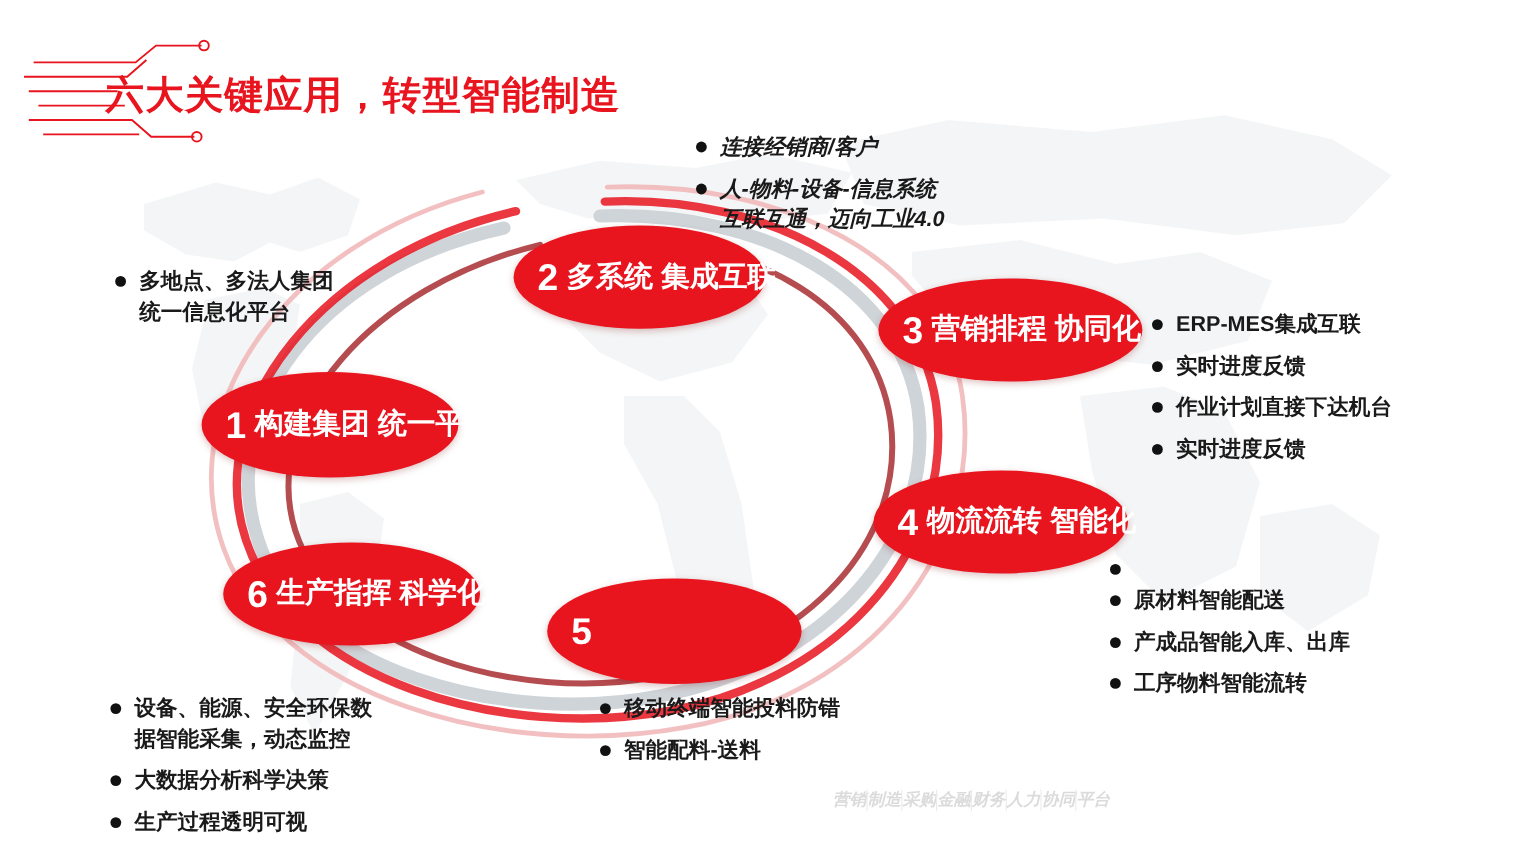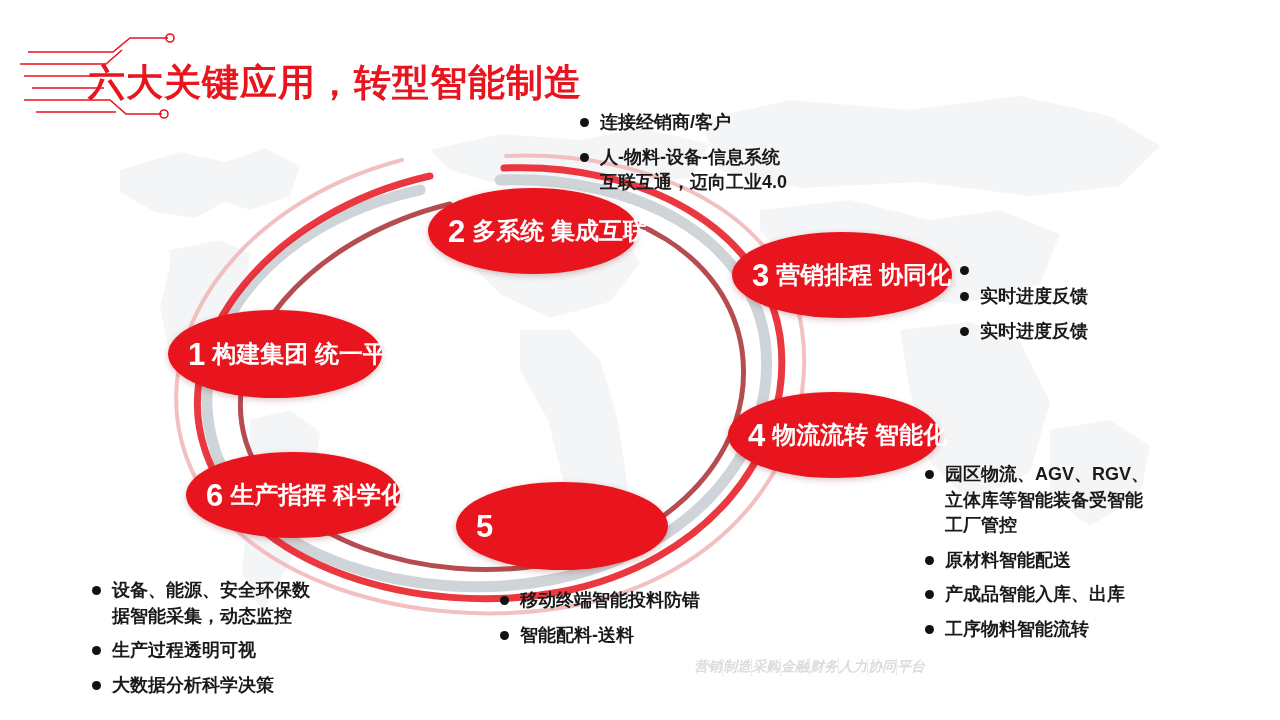--- a/index.html
+++ b/index.html
@@ -26,21 +26,21 @@
   }
   
   .title-deco {
     position: absolute;
     left: 18px; top: 30px;
     width: 180px; height: 100px;
   }
   .slide-title {
     position: absolute;
     left: 88px; top: 58px;
-    font-size: 37px;
+    font-size: 32px;
     font-weight: bold;
     color: #e8141e;
     letter-spacing: 1px;
     white-space: nowrap;
     text-align: right;
   }
   
   .ring {
     position: absolute;
     left: 120px; top: 150px;
@@ -96,26 +96,26 @@
     background: #111111;
     margin-top: 8px;
     margin-right: 11px;
   }
   .bullet .txt {
     font-size: 18px;
     font-weight: bold;
     line-height: 1.42;
     white-space: pre-line;
   }
-  #blk-top   { left: 580px; top: 110px;  width: 330px; }
+  #blk-top   { left: 580px; top: 110px;  width: 330px; font-style: italic; }
   #blk-left  { left: 96px;  top: 222px;  width: 290px; }
   #blk-right { left: 960px; top: 258px;  width: 300px; }
   #blk-r2    { left: 925px; top: 462px;  width: 320px; }
   #blk-b1    { left: 92px;  top: 578px;  width: 330px; }
-  #blk-b2    { left: 500px; top: 578px;  width: 320px; margin-top: 10px; }
+  #blk-b2    { left: 500px; top: 578px;  width: 320px; }
 
   
   .footer {
     position: absolute;
     left: 350px; top: 658px;
     width: 575px;
     display: flex;
     align-items: center;
     justify-content: flex-end;
     opacity: 0.5;
@@ -209,41 +209,50 @@
       <span class="dot"></span>
       <span class="txt">连接经销商/客户</span>
     </div>
     <div class="bullet">
       <span class="dot"></span>
       <span class="txt">人-物料-设备-信息系统
 互联互通，迈向工业4.0</span>
     </div>
   </div>
 
+  <div class="bullets" id="blk-left">
+    <div class="bullet">
+      <span class="dot"></span>
+      <span class="txt">多地点、多法人集团
+统一信息化平台</span>
+    </div>
+  </div>
 
   <div class="bullets" id="blk-right">
     <div class="bullet">
       <span class="dot"></span>
+      <span class="txt">ERP-MES集成互联</span>
     </div>
     <div class="bullet">
       <span class="dot"></span>
       <span class="txt">实时进度反馈</span>
     </div>
     <div class="bullet">
       <span class="dot"></span>
+      <span class="txt">作业计划直接下达机台</span>
+    </div>
+    <div class="bullet">
+      <span class="dot"></span>
       <span class="txt">实时进度反馈</span>
     </div>
   </div>
 
   <div class="bullets" id="blk-r2">
     <div class="bullet">
       <span class="dot"></span>
-      <span class="txt">园区物流、AGV、RGV、
-立体库等智能装备受智能
-工厂管控</span>
     </div>
     <div class="bullet">
       <span class="dot"></span>
       <span class="txt">原材料智能配送</span>
     </div>
     <div class="bullet">
       <span class="dot"></span>
       <span class="txt">产成品智能入库、出库</span>
     </div>
     <div class="bullet">
@@ -253,25 +262,25 @@
   </div>
 
   <div class="bullets" id="blk-b1">
     <div class="bullet">
       <span class="dot"></span>
       <span class="txt">设备、能源、安全环保数
 据智能采集，动态监控</span>
     </div>
     <div class="bullet">
       <span class="dot"></span>
+      <span class="txt">大数据分析科学决策</span>
+    </div>
+    <div class="bullet">
+      <span class="dot"></span>
       <span class="txt">生产过程透明可视</span>
-    </div>
-    <div class="bullet">
-      <span class="dot"></span>
-      <span class="txt">大数据分析科学决策</span>
     </div>
   </div>
 
   <div class="bullets" id="blk-b2">
     <div class="bullet">
       <span class="dot"></span>
       <span class="txt">移动终端智能投料防错</span>
     </div>
     <div class="bullet">
       <span class="dot"></span>

